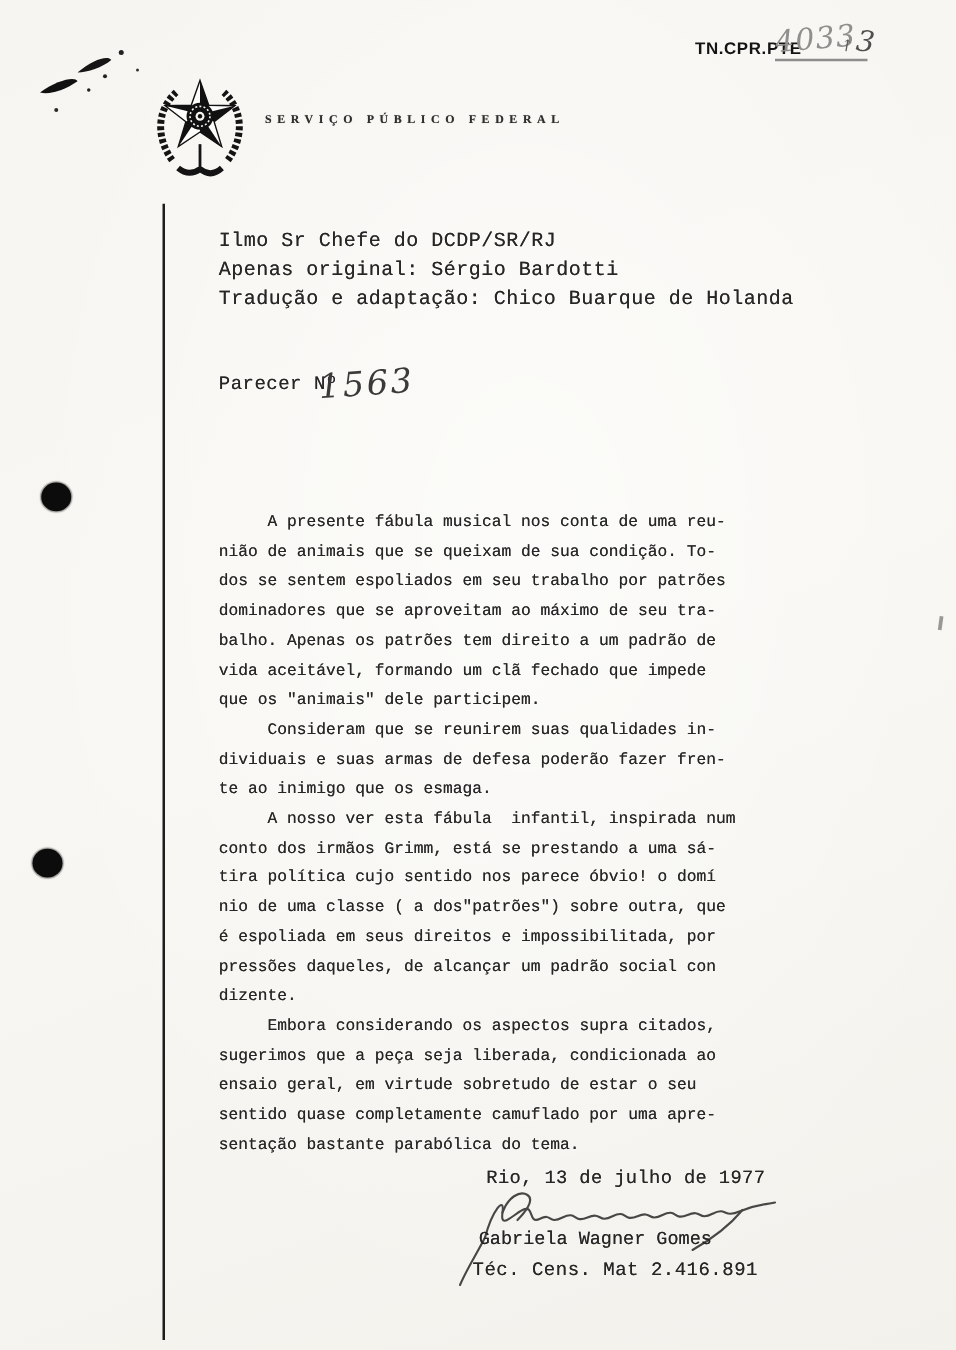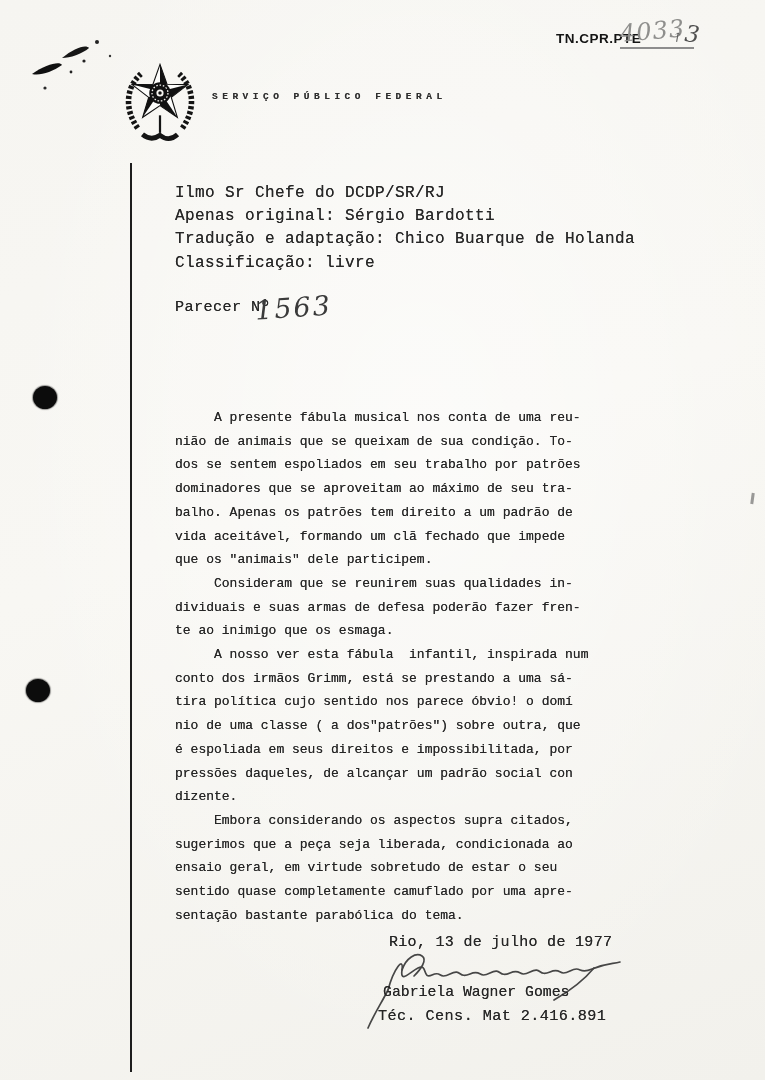--- a/index.html
+++ b/index.html
@@ -19,21 +19,21 @@
     color:#262626;
     text-shadow:0 0 .5px rgba(25,25,25,.75);
     white-space:pre;
   }
   .hdr-block{left:175px;top:182px;font-size:16px;line-height:23.2px;letter-spacing:.4px;}
   .body-block{left:175px;top:406px;font-size:13px;line-height:23.7px;}
   .tline{white-space:pre;}
   
   .org-text{
     left:212px;top:91px;
-    font-family:Liberation Mono, monospace;
+    font-family:Liberation Serif, serif;
     font-weight:bold;font-size:9.5px;letter-spacing:4.5px;color:#2e2e2e;
     text-shadow:0 0 .6px rgba(40,40,40,.6);
   }
   
   .stamp-prefix{
     left:556px;top:31px;
     font-family:"Liberation Sans","DejaVu Sans",sans-serif;
     font-weight:bold;font-size:13.5px;letter-spacing:.5px;color:#141414;
   }
   .stamp-underline{left:620px;top:47px;width:74px;height:2px;background:#8d8d8d;}
@@ -94,21 +94,21 @@
     <circle cx="50" cy="44" r="10" fill="none" stroke="#f6f5f1" stroke-width="1.6" stroke-dasharray="2 2.2"></circle>
     <circle cx="50" cy="44" r="4.5" fill="#f6f5f1"></circle>
     <circle cx="50" cy="44" r="2.2" fill="#111"></circle>
 
     <rect x="48.6" y="72" width="2.8" height="22" fill="#141414"></rect>
     <path d="M28,96 q11,9 22,1 q11,9 22,-1" fill="none" stroke="#141414" stroke-width="6"></path>
   </svg>
 
   <div class="abs org-text">SERVIÇO PÚBLICO FEDERAL</div>
 
-  <div class="abs type hdr-block"><div class="tline">Ilmo Sr Chefe do DCDP/SR/RJ</div><div class="tline">Apenas original: Sérgio Bardotti</div><div class="tline">Tradução e adaptação: Chico Buarque de Holanda</div><div class="tline">Classificação: livre</div></div>
+  <div class="abs type hdr-block"><div class="tline">Ilmo Sr Chefe do DCDP/SR/RJ</div><div class="tline">Apenas original: Sérgio Bardotti</div><div class="tline">Tradução e adaptação: Chico Buarque de Holanda</div></div>
   <div class="abs type" style="left:175px;top:298px;font-size:15.2px;letter-spacing:.4px;">Parecer Nº</div>
   <div class="abs hand parecer-number">1563</div>
 
   <div class="abs type body-block"><div><div class="tline">     A presente fábula musical nos conta de uma reu-</div><div class="tline">nião de animais que se queixam de sua condição. To-</div><div class="tline">dos se sentem espoliados em seu trabalho por patrões</div><div class="tline">dominadores que se aproveitam ao máximo de seu tra-</div><div class="tline">balho. Apenas os patrões tem direito a um padrão de</div><div class="tline">vida aceitável, formando um clã fechado que impede</div><div class="tline">que os "animais" dele participem.</div></div><div><div class="tline">     Consideram que se reunirem suas qualidades in-</div><div class="tline">dividuais e suas armas de defesa poderão fazer fren-</div><div class="tline">te ao inimigo que os esmaga.</div></div><div><div class="tline">     A nosso ver esta fábula  infantil, inspirada num</div><div class="tline">conto dos irmãos Grimm, está se prestando a uma sá-</div><div class="tline">tira política cujo sentido nos parece óbvio! o domí</div><div class="tline">nio de uma classe ( a dos"patrões") sobre outra, que</div><div class="tline">é espoliada em seus direitos e impossibilitada, por</div><div class="tline">pressões daqueles, de alcançar um padrão social con</div><div class="tline">dizente.</div></div><div><div class="tline">     Embora considerando os aspectos supra citados,</div><div class="tline">sugerimos que a peça seja liberada, condicionada ao</div><div class="tline">ensaio geral, em virtude sobretudo de estar o seu</div><div class="tline">sentido quase completamente camuflado por uma apre-</div><div class="tline">sentação bastante parabólica do tema.</div></div></div>
 
   <div class="abs type date-line">Rio, 13 de julho de 1977</div>
   <svg class="abs" style="left:358px;top:946px" width="300" height="86" viewBox="0 0 300 86">
     <g fill="none" stroke="#2f2f2f" stroke-width="1.7" stroke-linecap="round" opacity=".88">
       <path d="M30,44 C36,22 46,10 44,24 C42,38 52,26 60,22 C70,17 64,34 74,29 C84,24 80,34 92,28 C104,22 100,33 112,28 C124,23 120,33 132,27 C144,21 140,32 152,27 C164,22 160,32 172,26 C184,20 180,31 192,26 C204,21 200,31 212,25 C224,19 220,29 234,23 C248,17 254,18 262,16"></path>
       <path d="M44,24 C48,12 58,6 64,10 C70,14 62,24 56,30"></path>

